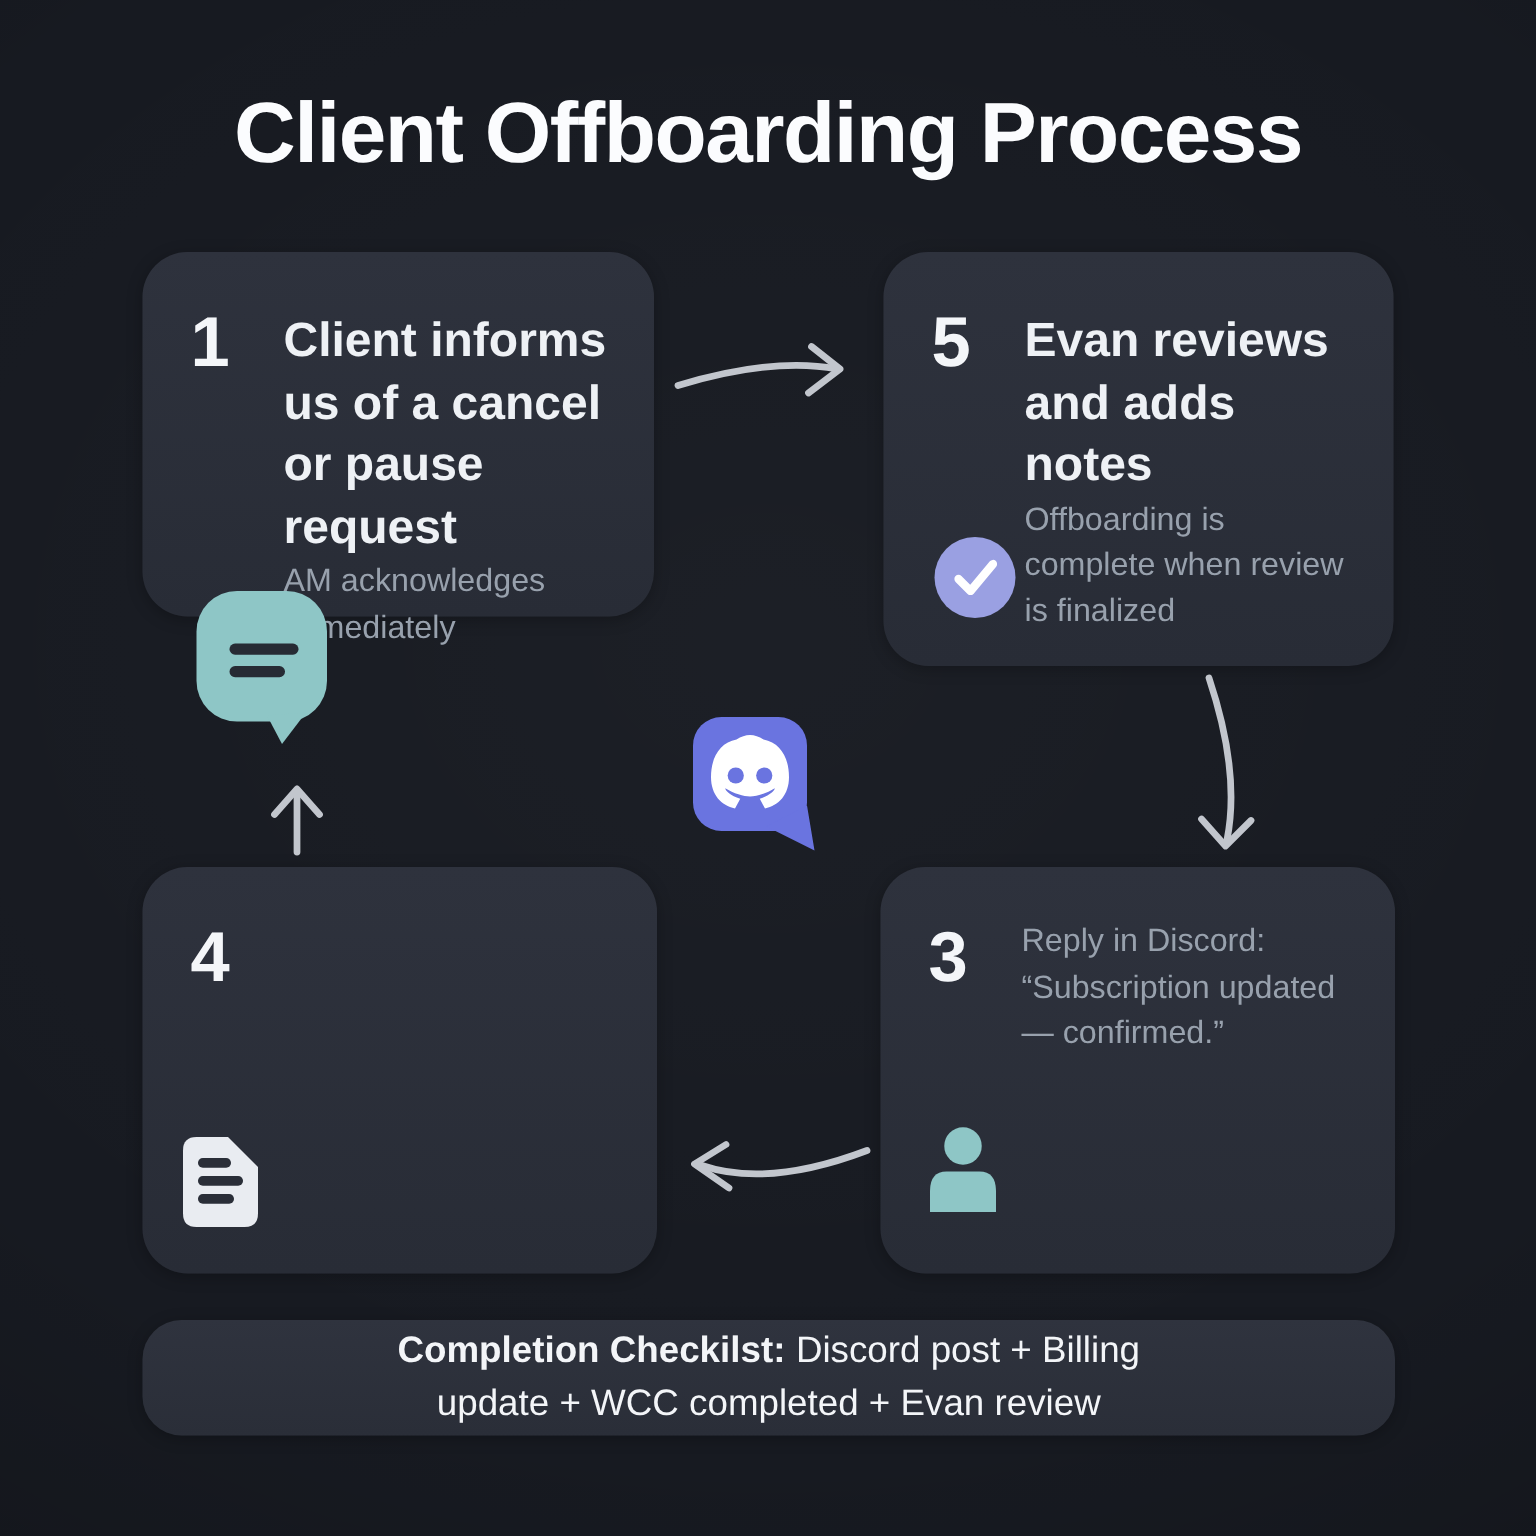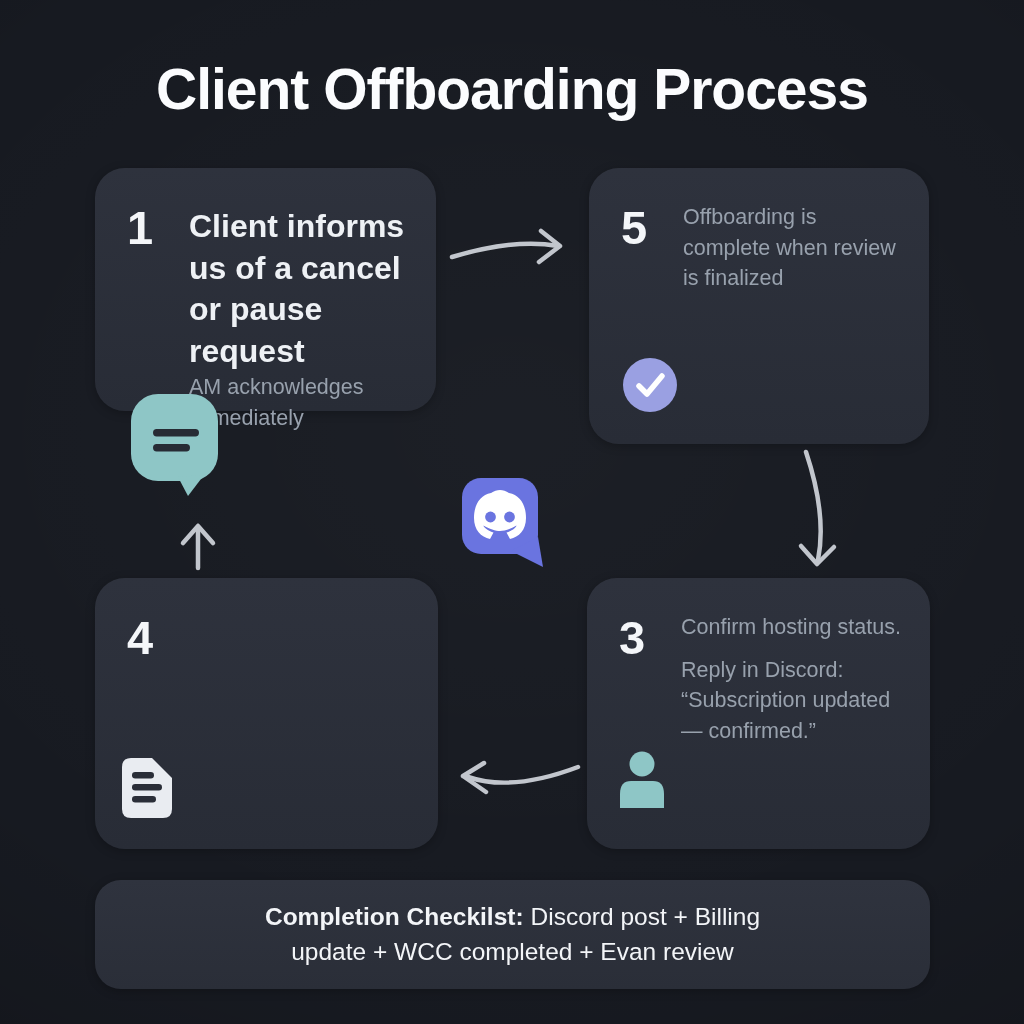--- a/index.html
+++ b/index.html
@@ -35,21 +35,21 @@
   .card-note{font-size:21.5px;color:#98a1ad;line-height:1.42;margin:0 0 0;}
   .card-note + .card-note{margin-top:12px;}
   .badge{position:absolute;}
   .check-badge{left:33px;top:189px;width:56px;height:56px;}
   .doc-badge{left:26px;top:178px;width:52px;height:64px;}
   .person-badge{left:30px;top:172px;width:50px;height:60px;}
   .chat-bubble-wrap{position:absolute;left:130px;top:393px;width:90px;height:104px;}
   .discord-wrap{position:absolute;left:461px;top:477px;width:84px;height:92px;}
   .arrows{position:absolute;left:0;top:0;pointer-events:none;}
   .checklist{
-    position:absolute;left:95px;top:880px;width:835px;height:109px;
+    position:absolute;left:95px;top:880px;width:835px;height:77px;
     background:linear-gradient(180deg,#2f333e 0%,#2a2e38 100%);
     border-radius:26px;display:flex;align-items:center;justify-content:center;
     box-shadow:0 2px 10px rgba(0,0,0,0.25);
   }
   .checklist-text{
     max-width:560px;margin:0;text-align:center;
     font-size:24.5px;color:#f3f5f8;line-height:1.4;font-weight:400;
   }
   .checklist-text strong{font-weight:700;margin-right:7px;}
 </style>
@@ -67,20 +67,21 @@
         <h2 class="card-title">Client informs us of a cancel or pause request</h2>
         <p class="card-note">AM acknowledges immediately</p>
       </div>
     </div>
   </section>
 
   <section class="card card-5">
     <div class="card-row">
       <div class="step-num">5</div>
       <div class="card-content">
+        <h2 class="card-title">Evan reviews and adds notes</h2>
         <p class="card-note">Offboarding is complete when review is finalized</p>
       </div>
     </div>
     <span class="badge check-badge">
       <svg width="56" height="56" viewBox="0 0 56 56">
         <circle cx="28" cy="28" r="27" fill="#9aa0e2"></circle>
         <path d="M17 29 L25 37 L40 19" fill="none" stroke="#ffffff" stroke-width="5.5" stroke-linecap="round" stroke-linejoin="round"></path>
       </svg>
     </span>
   </section>
@@ -96,21 +97,20 @@
         <rect x="11" y="27" width="30" height="6.5" rx="3.2" fill="#2a2e38"></rect>
         <rect x="11" y="39" width="24" height="6.5" rx="3.2" fill="#2a2e38"></rect>
       </svg>
     </span>
   </section>
 
   <section class="card card-3">
     <div class="card-row">
       <div class="step-num">3</div>
       <div class="card-content">
-        <p class="card-note">Confirm hosting status.</p>
         <p class="card-note">Reply in Discord: “Subscription updated — confirmed.”</p>
       </div>
     </div>
     <span class="badge person-badge">
       <svg width="50" height="60" viewBox="0 0 50 60">
         <circle cx="25" cy="14" r="12.5" fill="#8ec6c6"></circle>
         <path d="M14 31 H36 Q47 31 47 44 V58 H3 V44 Q3 31 14 31 Z" fill="#8ec6c6"></path>
       </svg>
     </span>
   </section>

